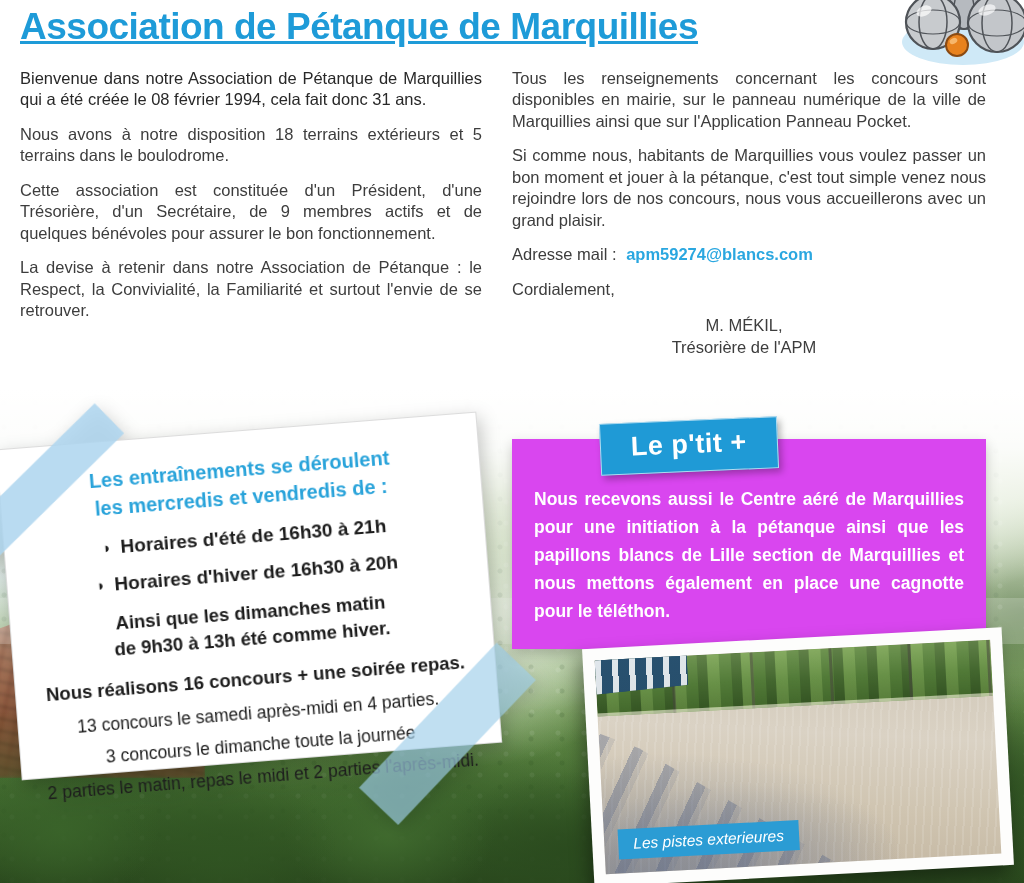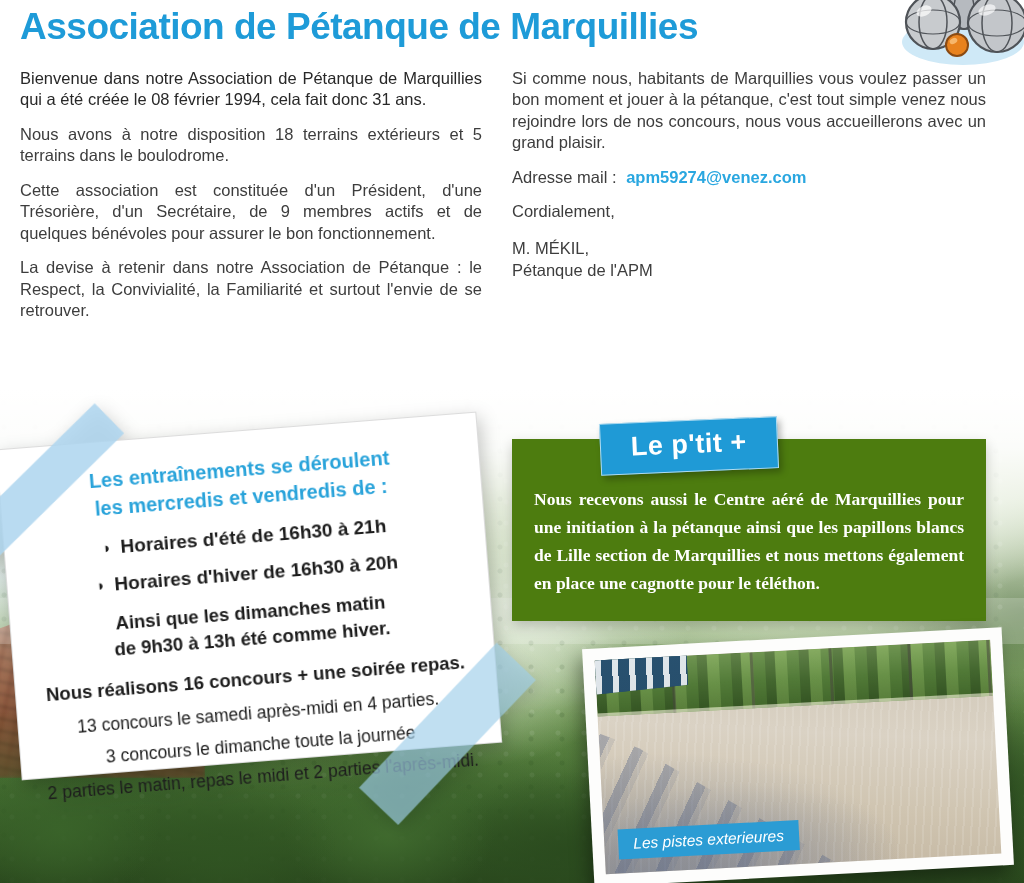--- a/index.html
+++ b/index.html
@@ -64,33 +64,34 @@
   .bg-band {
     position:absolute; left:0; top:598px; width:1024px; height:46px;
     background:rgba(255,255,255,.20);
   }
 
   
   .page-title {
     position:absolute; left:20px; top:6px; width:860px;
     font-size:37px; font-weight:bold; letter-spacing:-0.5px;
     color:#1e9bd8;
+    text-decoration:underline;
   }
   .boules { position:absolute; right:-6px; top:-6px; }
 
   
   .col { position:absolute; top:68px; color:#3d3d3d; font-size:16.5px; line-height:1.3; }
   .col-left  { left:20px;  width:462px; }
   .col-right { left:512px; width:474px; }
   .col p { text-align:justify; margin-bottom:13px; }
   .col p.lead { font-weight:normal; color:#282828; }
   .email-line { }
   .email-link { color:#2aa7e0; font-weight:bold; text-decoration:none; margin-left:5px; }
   .closing { margin-top:0; }
-  .signature { text-align:left; margin-top:14px; margin-right:10px; line-height:1.35; }
+  .signature { text-align:center; margin-top:14px; margin-right:10px; line-height:1.35; }
 
   
   .card-wrap {
     position:absolute; left:8px; top:430px; width:482px; height:332px;
     transform:rotate(-4.5deg);
     filter:drop-shadow(3px 6px 9px rgba(0,0,0,.22));
     z-index:3;
   }
   .card {
     position:absolute; inset:0; background:#ffffff; border:1px solid #dcdcdc;
@@ -117,25 +118,24 @@
   .plus-badge {
     display:inline-block; margin-left:88px; padding:8px 30px 11px;
     background:#1f9ad6; color:#ffffff; font-size:27px; font-weight:bold;
     letter-spacing:.5px; transform:rotate(-2.5deg);
     border:1px solid rgba(255,255,255,.65);
     box-shadow:3px 4px 7px rgba(0,0,0,.28);
     position:relative; z-index:2;
   }
   .plus-box {
     margin-top:-33px; position:relative; z-index:1;
-    background:#4d7c0f; color:#ffffff;
+    background:#d946ef; color:#ffffff;
     padding:46px 22px 24px; font-size:17.5px; font-weight:bold;
     line-height:1.6; text-align:justify;
     box-shadow:0 5px 12px rgba(0,0,0,.20);
-    font-family:Liberation Serif, serif;
   }
 
   
   .polaroid {
     position:absolute; left:588px; top:638px; width:420px; height:238px;
     background:#fdfdfc; padding:12px;
     transform:rotate(-3deg);
     box-shadow:-5px 9px 18px rgba(0,0,0,.35);
     z-index:3;
   }
@@ -209,29 +209,30 @@
     </svg>
 
     <div class="col col-left">
       <p class="lead">Bienvenue dans notre Association de Pétanque de Marquillies qui a été créée le 08 février 1994, cela fait donc 31 ans.</p>
       <p>Nous avons à notre disposition 18 terrains extérieurs et 5 terrains dans le boulodrome.</p>
       <p>Cette association est constituée d'un Président, d'une Trésorière, d'un Secrétaire, de 9 membres actifs et de quelques bénévoles pour assurer le bon fonctionnement.</p>
       <p>La devise à retenir dans notre Association de Pétanque : le Respect, la Convivialité, la Familiarité et surtout l'envie de se retrouver.</p>
     </div>
 
     <div class="col col-right">
+      <p>Tous les renseignements concernant les concours sont disponibles en mairie, sur le panneau numérique de la ville de Marquillies ainsi que sur l'Application Panneau Pocket.</p>
       <p>Si comme nous, habitants de Marquillies vous voulez passer un bon moment et jouer à la pétanque, c'est tout simple venez nous rejoindre lors de nos concours, nous vous accueillerons avec un grand plaisir.</p>
       <p class="email-line">
         <span>Adresse mail :</span>
-        <a href="#" class="email-link">apm59274@venez.com</a>
+        <a href="#" class="email-link">apm59274@blancs.com</a>
       </p>
       <p class="closing">Cordialement,</p>
       <div class="signature">
         <div>M. MÉKIL,</div>
-        <div>Pétanque de l'APM</div>
+        <div>Trésorière de l'APM</div>
       </div>
     </div>
 
     <div class="card-wrap">
       <div class="card">
         <div class="card-head">
           <div>Les entraînements se déroulent</div>
           <div>les mercredis et vendredis de :</div>
         </div>
         <div class="card-item">

